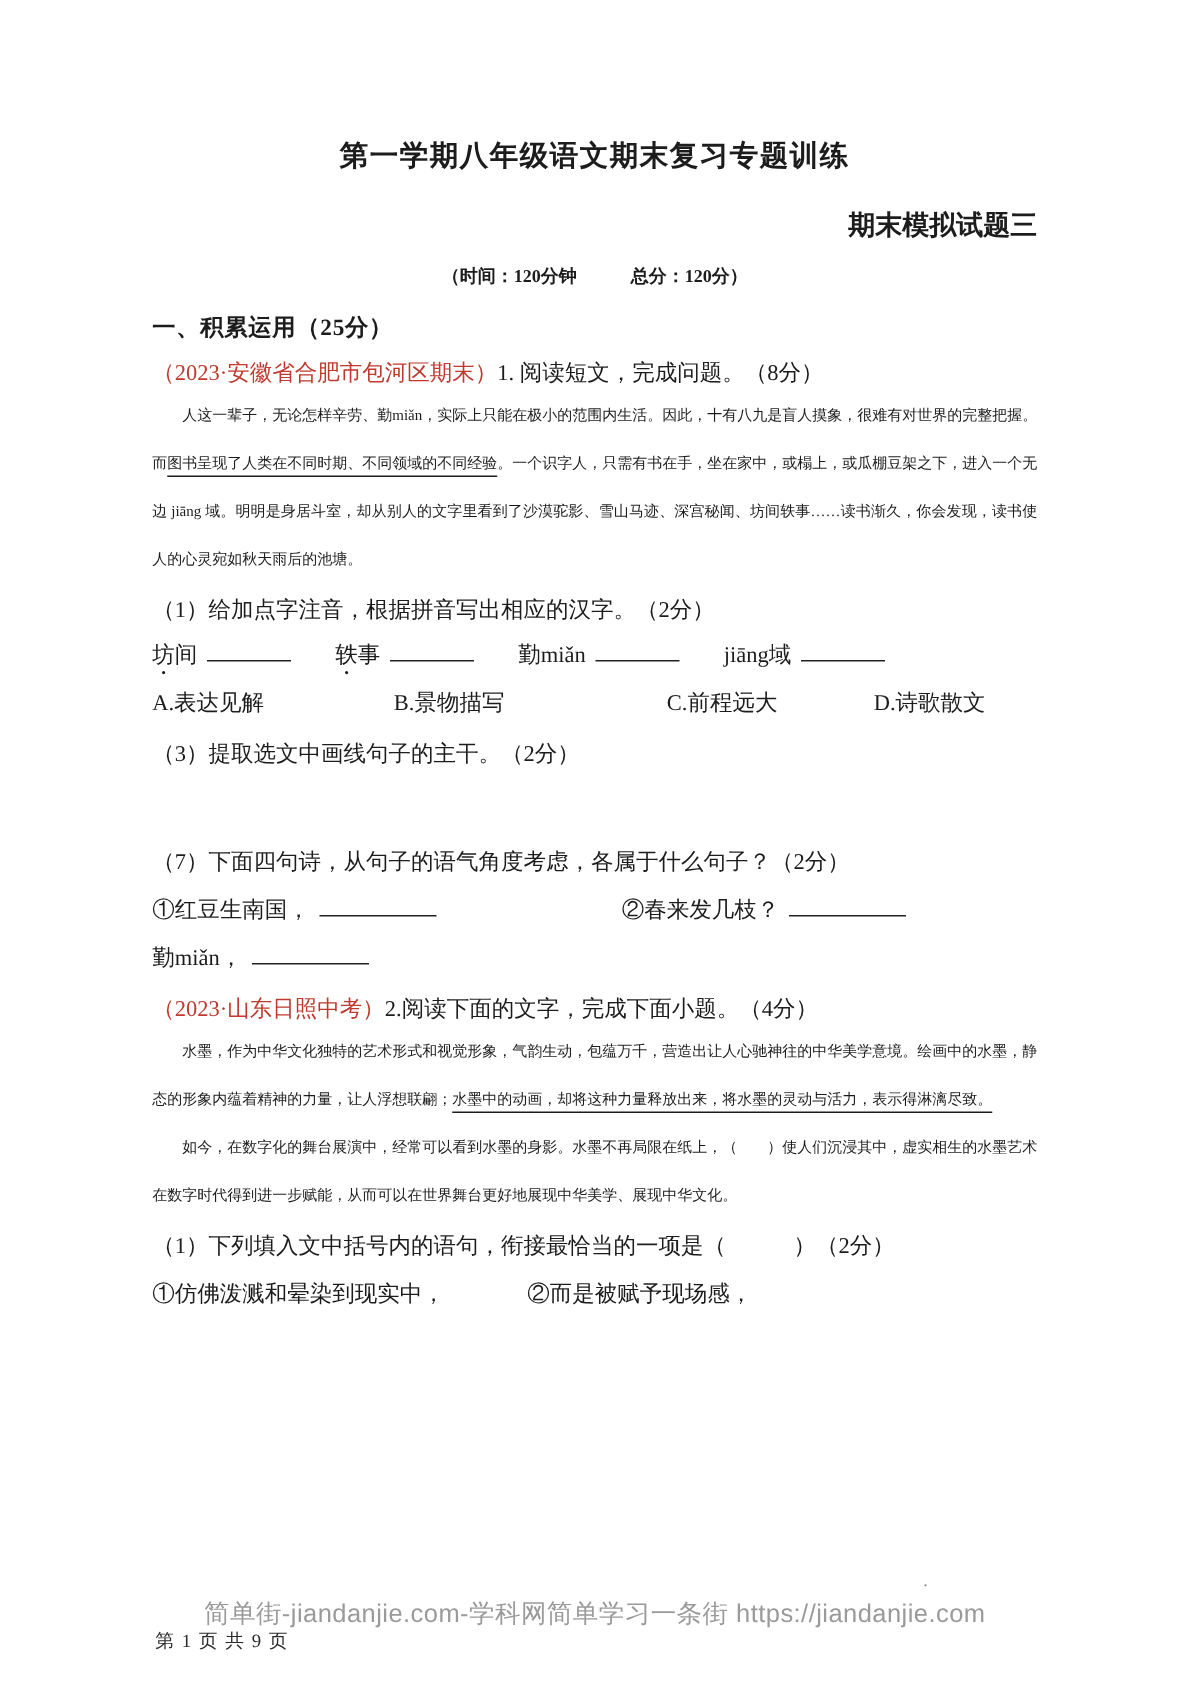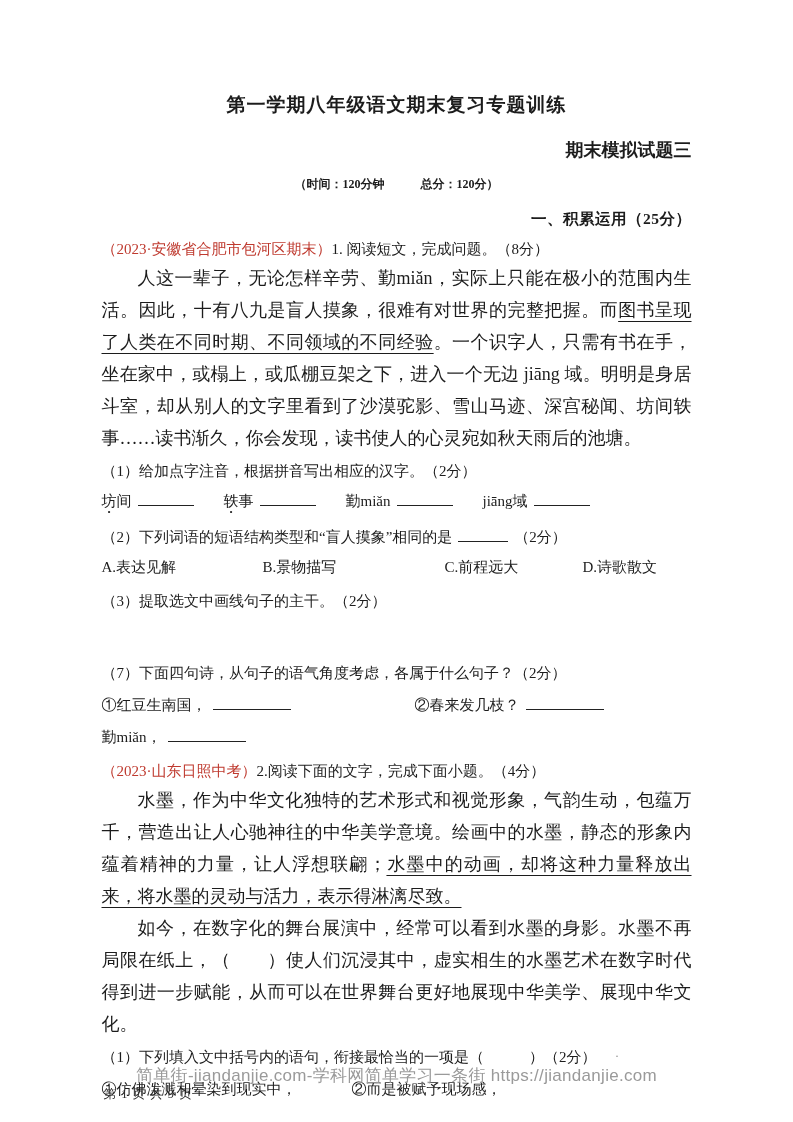--- a/index.html
+++ b/index.html
@@ -12,29 +12,29 @@
     background: #ffffff;
     color: #1c1c1c;
     font-family: "Liberation Serif", "DejaVu Serif", serif;
     overflow: hidden;
   }
   .content { padding: 92px 72px 0 72px; }
 
   .title   { text-align: center; font-weight: bold; font-size: 19px; line-height: 26px; letter-spacing: 1px; }
   .subtitle{ text-align: right; font-weight: bold; font-size: 18px; line-height: 25px; margin-top: 20px; }
   .meta    { text-align: center; font-weight: bold; font-size: 12px; line-height: 22px; margin-top: 10px; }
-  .sec-heading { font-weight: bold; font-size: 15.5px; line-height: 23px; margin-top: 12px; letter-spacing: 0.5px; text-align: right; }
+  .sec-heading { font-weight: bold; font-size: 15.5px; line-height: 23px; margin-top: 12px; letter-spacing: 0.5px; }
 
   .qline   { font-size: 15px; line-height: 26px; margin-top: 6px; }
   .qline.mt8 { margin-top: 8px; }
   .qline.mt4 { margin-top: 4px; }
   .source  { color: var(--source-red, #bf3a2f); }
 
   .passage {
-    font-size: 18px;
+    font-size: 10px;
     line-height: 32px;
     text-align: justify;
     text-indent: 2em;
   }
   .ul-seg { text-decoration: underline; text-underline-offset: 5px; text-decoration-thickness: 1px; }
 
   .blank {
     display: inline-block;
     border-bottom: 1px solid #222;
     height: 14px;
@@ -126,21 +126,20 @@
 
     <div class="qline mt4">（1）给加点字注音，根据拼音写出相应的汉字。（2分）</div>
 
     <div class="pinyin-row">
       <span class="pinyin-item"><span class="em-dot">坊</span><span>间</span><span class="blank w56"></span></span>
       <span class="pinyin-item"><span class="em-dot">轶</span><span>事</span><span class="blank w56"></span></span>
       <span class="pinyin-item"><span>勤miǎn</span><span class="blank w56"></span></span>
       <span class="pinyin-item"><span>jiāng域</span><span class="blank w56"></span></span>
     </div>
 
-    <div class="qline mt8"><span>（2）下列词语的短语结构类型和“盲人摸象”相同的是</span><span class="blank w50"></span><span>（2分）</span></div>
 
     <div class="options-row">
       <span>A.表达见解</span>
       <span>B.景物描写</span>
       <span>C.前程远大</span>
       <span>D.诗歌散文</span>
     </div>
 
     <div class="qline mt8">（3）提取选文中画线句子的主干。（2分）</div>
 

